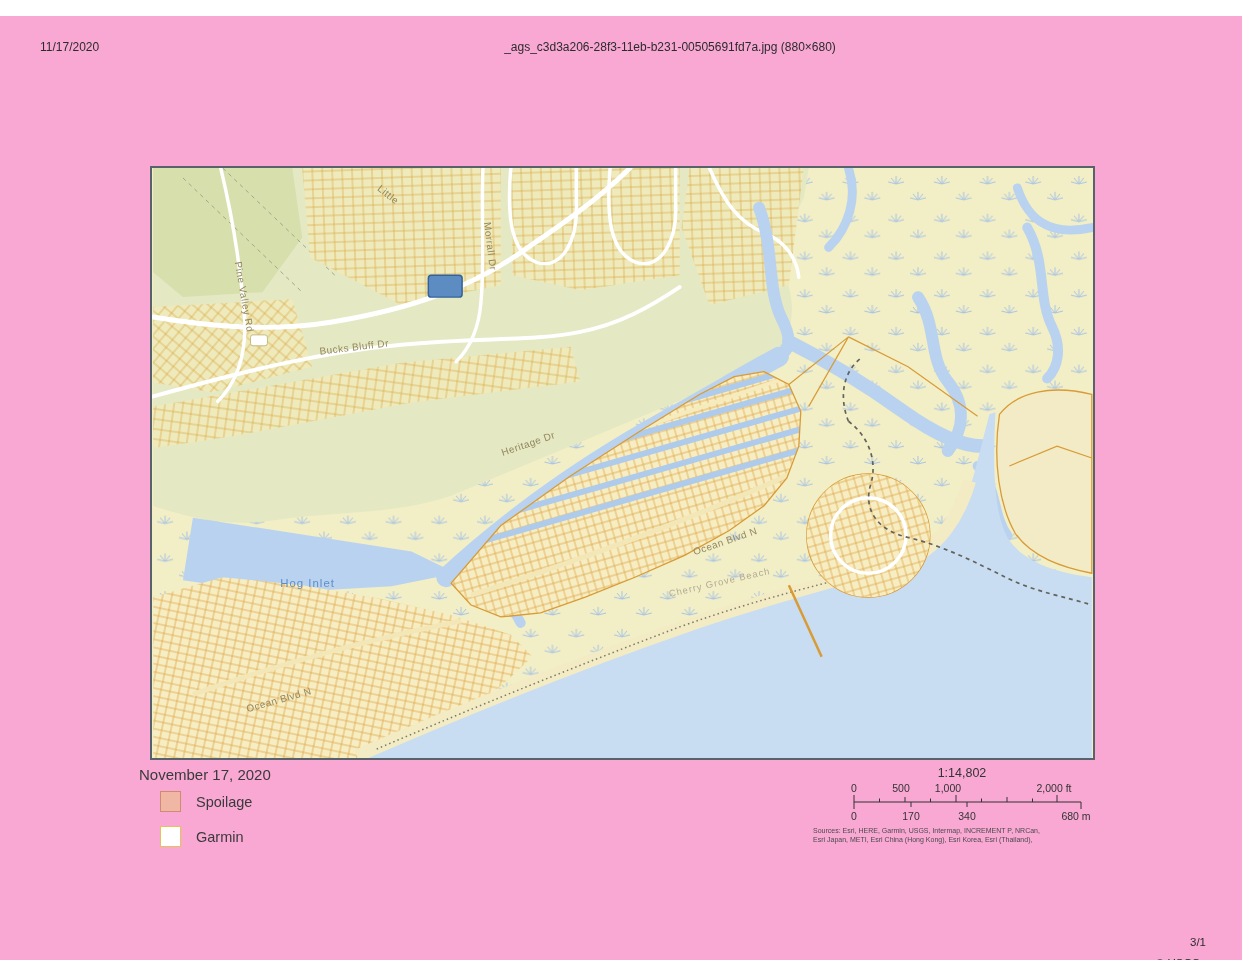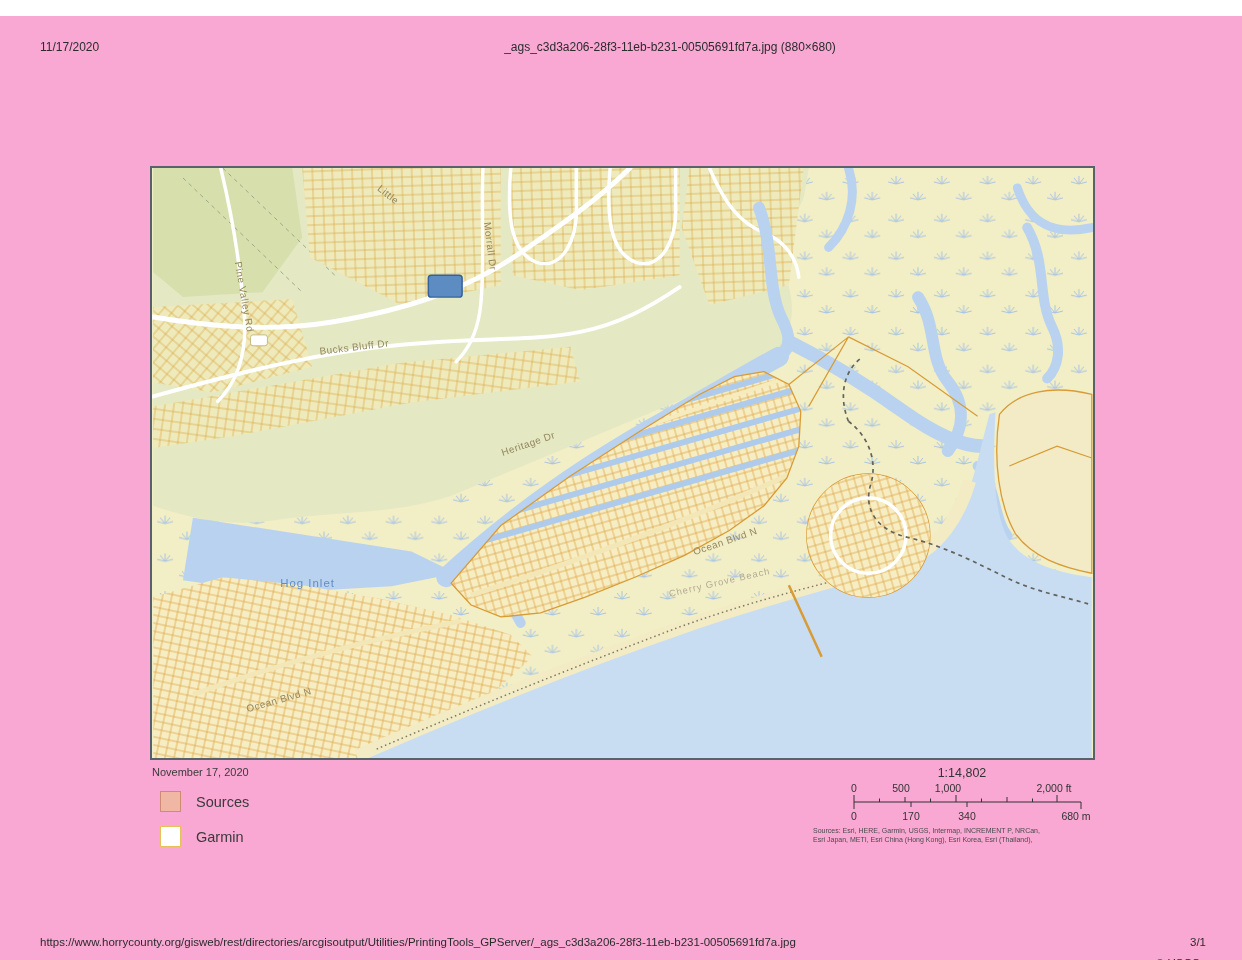--- a/index.html
+++ b/index.html
@@ -3,21 +3,21 @@
 <meta charset="utf-8">
 <style>
   html,body{margin:0;padding:0;background:#ffffff;}
   .page{position:relative;width:1242px;height:960px;background:#f9a8d4;overflow:hidden;
         font-family:"Liberation Sans", sans-serif;color:#2b2b2b;margin-top:16px;}
   .hdr-date{position:absolute;left:40px;top:24px;font-size:12px;}
   .hdr-title{position:absolute;left:0;top:24px;width:1340px;text-align:center;font-size:12px;}
   .map-frame{position:absolute;left:150px;top:150px;width:945px;height:594px;
              border:2px solid #57626b;box-sizing:border-box;background:#f2eec6;}
   .map-frame svg{display:block;}
-  .sheet-date{position:absolute;left:152px;top:750px;font-size:11px;color:#3a3a3a;}
+  .sheet-date{position:absolute;left:139px;top:750px;font-size:15px;color:#3a3a3a;}
   .legend{position:absolute;left:160px;top:775px;}
   .legend-row{display:flex;align-items:center;margin-bottom:14px;}
   .swatch{width:21px;height:21px;margin-right:15px;box-sizing:border-box;}
   .swatch-spoilage{background:#f0b7a5;border:1.5px solid #cf8a72;}
   .swatch-parcels{background:#ffffff;border:1.5px solid #e6c058;}
   .legend-label{font-size:14.5px;color:#3a3a3a;}
   .scalebar{position:absolute;left:840px;top:748px;}
   .scalebar text{font-family:"Liberation Sans",sans-serif;fill:#333;}
   .sources{position:absolute;left:813px;top:810px;width:300px;font-size:7px;line-height:1.3;color:#4a4a4a;}
   .ftr-url{position:absolute;left:40px;top:920px;font-size:11.5px;}
@@ -174,21 +174,21 @@
       <text class="street" x="95" y="548" transform="rotate(-16 95 548)">Ocean Blvd N</text>
       <text class="water-label" x="128" y="422">Hog Inlet</text>
       <text class="faint" x="520" y="432" transform="rotate(-13 520 432)">Cherry Grove Beach</text>
     </svg>
   </div>
 
   <div class="sheet-date">November 17, 2020</div>
   <div class="legend">
     <div class="legend-row">
       <div class="swatch swatch-spoilage"></div>
-      <div class="legend-label">Sources</div>
+      <div class="legend-label">Spoilage</div>
     </div>
     <div class="legend-row">
       <div class="swatch swatch-parcels"></div>
       <div class="legend-label">Garmin</div>
     </div>
   </div>
 
   <div class="scalebar">
     <svg width="260" height="62" viewBox="0 0 260 62">
       <text x="122" y="13" font-size="12.5" text-anchor="middle">1:14,802</text>
@@ -217,17 +217,16 @@
       <text x="127" y="56" font-size="10.5" text-anchor="middle">340</text>
       <text x="236" y="56" font-size="10.5" text-anchor="middle">680 m</text>
     </svg>
   </div>
 
   <div class="sources">
     <span>Sources: Esri, HERE, Garmin, USGS, Intermap, INCREMENT P, NRCan,</span><br>
     <span>Esri Japan, METI, Esri China (Hong Kong), Esri Korea, Esri (Thailand),</span>
   </div>
 
-  <div class="ftr-url">https://www.horrycounty.org/gisweb/rest/directories/arcgisoutput/Utilities/PrintingTools_GPServer/_ags_c3d3a206-28f3-11eb-b231-00505691fd7a.jpg</div>
   <div class="ftr-page">3/1</div>
   <div class="ftr-credit">© USGS</div>
 
 </div>
 
 </body></html>

